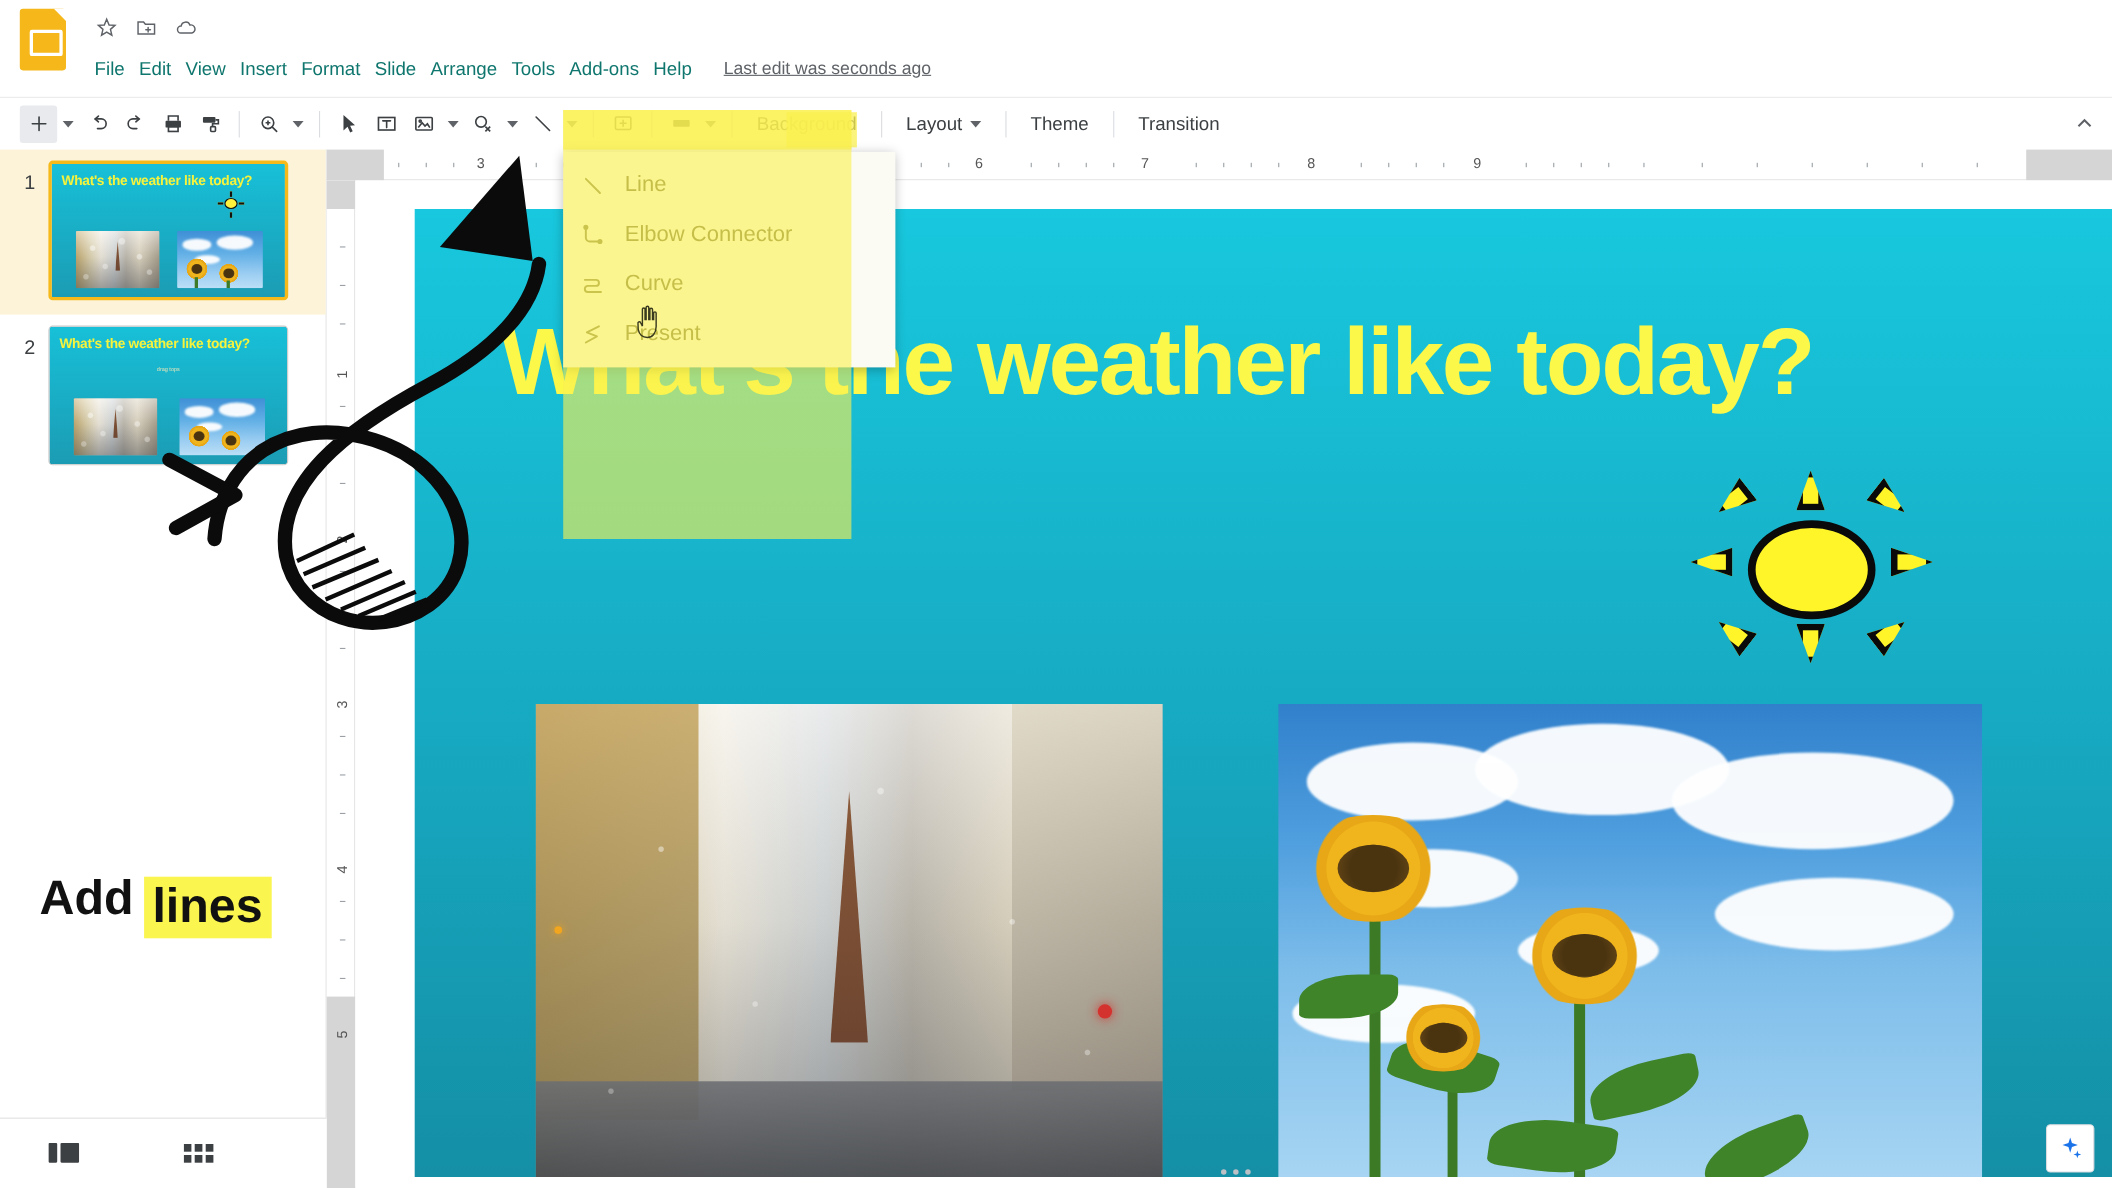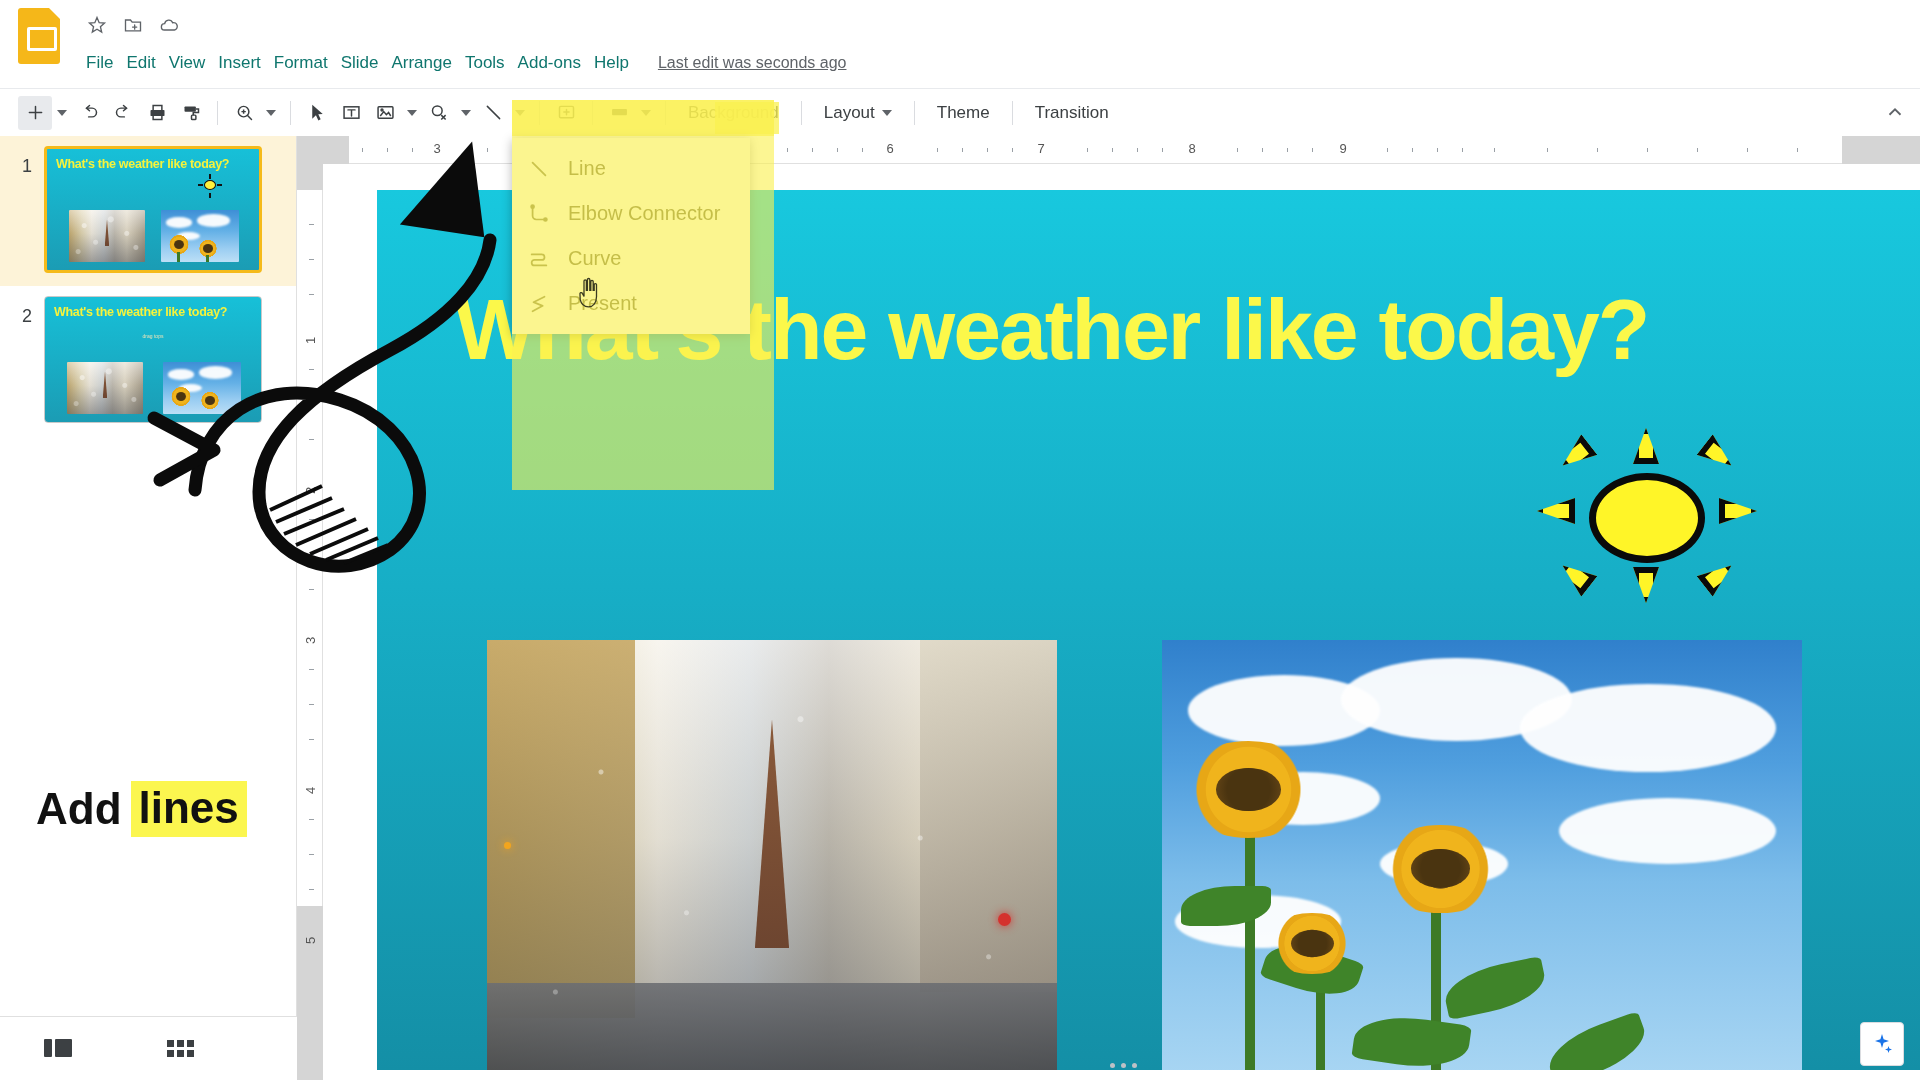--- a/index.html
+++ b/index.html
@@ -129,27 +129,27 @@
   .sun-sky { width: 100%; height: 100%; position: relative;
     background: linear-gradient(180deg, #3080cc 0%, #4f9ede 28%, #7dbdea 55%, #a9d6f3 100%); overflow: hidden; }
   .sflower { position: absolute; }
   .sflower .petals { position: absolute; width: 100%; height: 100%; border-radius: 50%;
     background: radial-gradient(circle, #7a5a1e 0 24%, #f0b41c 25% 48%, #e7a716 49% 58%, transparent 60%); }
   .sflower .center { position: absolute; left: 28%; top: 28%; width: 44%; height: 44%; border-radius: 50%;
     background: radial-gradient(circle, #4a3410 0 55%, #6b4a18 100%); }
   .stem { position: absolute; background: #3d7a26; }
   .leaf { position: absolute; background: #3f8429; border-radius: 60% 10% 60% 10%; }
   .addlines { position: absolute; left: 36px; top: 645px; display: flex; align-items: center; font-size: 44px; font-weight: 800; color: #111; }
-  .addlines .hl { background: #fbf64f; padding: 2px 8px 4px 8px; margin-left: 9px; }
+  .addlines .hl { background: #fbf64f; padding: 2px 8px 4px 8px; margin-left: 9px; margin-top: 16px; }
   .watermark { position: absolute; left: 14px; top: 925px; font-size: 46px; font-family: "DejaVu Serif", serif; font-style: italic;
     background: linear-gradient(90deg, #d9a441, #f3d79b 35%, #e8c078 60%, #c8a06a 100%);
     -webkit-background-clip: text; background-clip: text; color: transparent; white-space: nowrap; }
 
   
-  .line-menu { position: absolute; left: 512px; top: 138px; width: 238px; background: #fbfbf3;
+  .line-menu { position: absolute; left: 512px; top: 138px; width: 302px; background: #fbfbf3;
     box-shadow: 0 2px 10px rgba(0,0,0,0.28); padding: 8px 0; z-index: 40; }
   .menu-opt { display: flex; align-items: center; height: 45px; padding: 0 16px; gap: 18px; cursor: pointer; }
   .menu-opt svg { width: 22px; height: 22px; fill: none; stroke: #7c7a45; stroke-width: 1.9; flex: 0 0 auto; }
   .menu-opt-label { font-size: 20px; color: #6e6c3c; white-space: nowrap; }
   .yellow-overlay { position: absolute; left: 512px; top: 100px; width: 262px; height: 390px;
     background: rgba(250,240,80,0.62); z-index: 41; pointer-events: none; }
   .tool-hl { position: absolute; left: 512px; top: 100px; width: 262px; height: 36px; background: rgba(250,240,80,0.7); z-index: 5; pointer-events: none; }
   .bg-hl { position: absolute; left: 715px; top: 102px; width: 64px; height: 32px; background: rgba(250,240,80,0.75); z-index: 5; pointer-events: none; }
   .cursor-hand { position: absolute; left: 575px; top: 277px; z-index: 50; }
 

